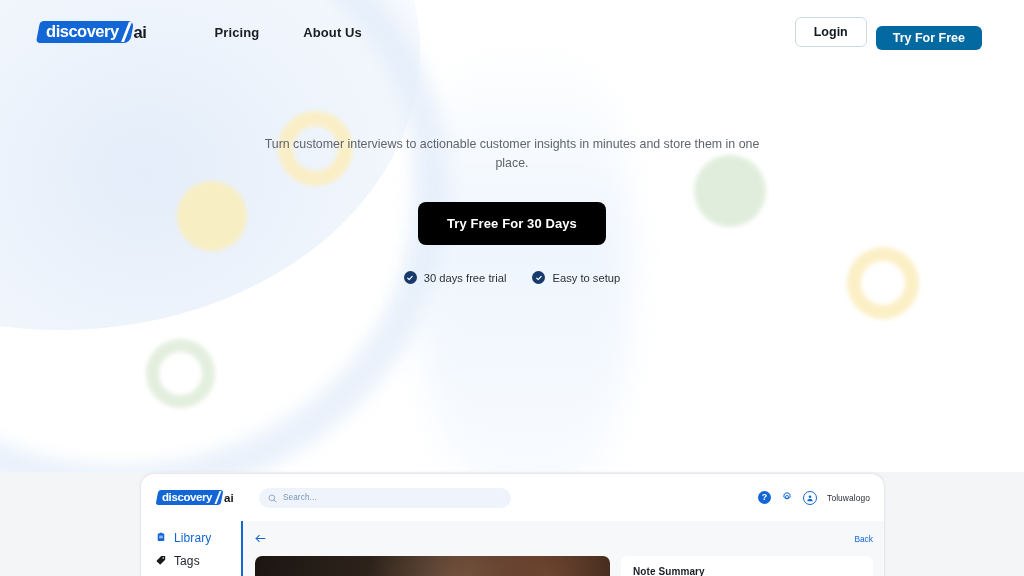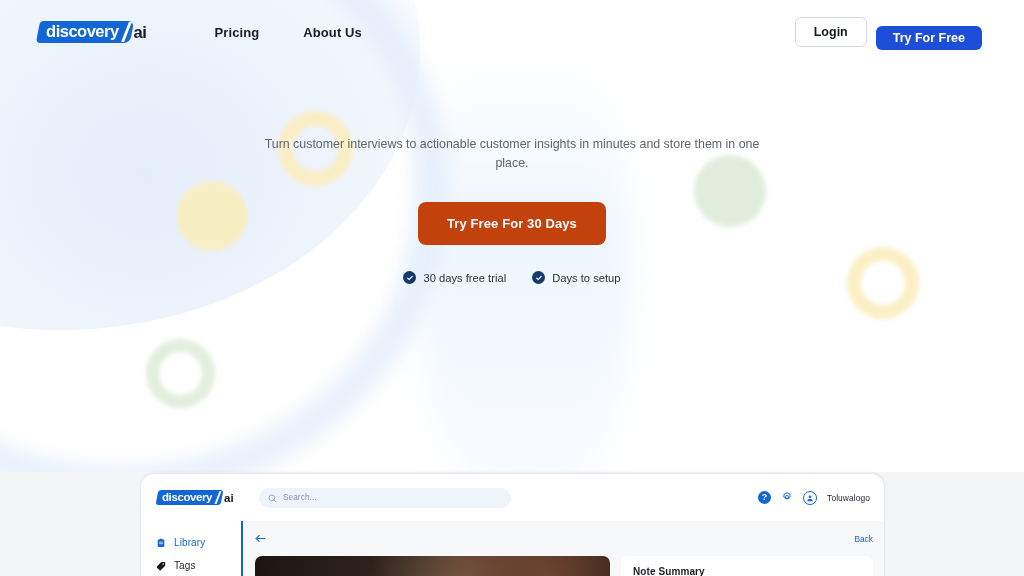--- a/index.html
+++ b/index.html
@@ -167,21 +167,21 @@
     border: none;
     white-space: nowrap;
   }
   .btn-login {
     background: #ffffff;
     border: 1px solid #cfd9e6;
     color: #14181f;
     padding: 7px 18px;
   }
   .btn-primary-sm {
-    background: #1d4ed8;
+    background: #0369a1;
     color: #ffffff;
     padding: 5px 17px;
     margin-top: 12px;
   }
 
   
   .hero {
     position: relative;
     z-index: 4;
     text-align: center;
@@ -202,21 +202,21 @@
     font-size: 12.4px;
     line-height: 19px;
     color: #5f646d;
   }
   .hero-cta-row {
     margin-top: 29px;
     display: flex;
     justify-content: center;
   }
   .btn-hero {
-    background: #c2410c;
+    background: #000000;
     color: #ffffff;
     font-size: 13px;
     font-weight: bold;
     padding: 14px 29px;
     border-radius: 8px;
     letter-spacing: .1px;
   }
   .hero-badges {
     margin-top: 26px;
     display: flex;
@@ -363,24 +363,23 @@
     height: 73px;
     background: #f7f8fa;
   }
   .app-sidebar {
     width: 100px;
     background: #ffffff;
     padding: 10px 0 0 14px;
   }
   .side-item {
     display: flex;
-    align-items: center;
     gap: 8px;
     height: 23px;
-    font-size: 10px;
+    font-size: 12px;
     letter-spacing: .1px;
   }
   .side-item.active { color: #1266d6; }
   .side-item.idle { color: #21252c; }
   .side-ico { width: 11px; height: 11px; display: flex; align-items: center; justify-content: center; }
 
   .app-main {
     flex: 1;
     padding: 9px 11px 0 0;
     position: relative;
@@ -481,21 +480,21 @@
             </svg>
         </span>
         <span>30 days free trial</span>
       </div>
       <div class="badge-item">
         <span class="check-circle">
           <svg width="8" height="8" viewBox="0 0 12 12">
               <path d="M2.6 6.2 L4.8 8.4 L9.3 3.6" fill="none" stroke="#ffffff" stroke-width="1.9" stroke-linecap="round" stroke-linejoin="round"></path>
             </svg>
         </span>
-        <span>Days to setup</span>
+        <span>Easy to setup</span>
       </div>
     </div>
   </div>
 
   <div class="preview-band"></div>
 
   <div class="app-window">
 
     <div class="app-topbar">
       <div class="app-logo-wrap">

